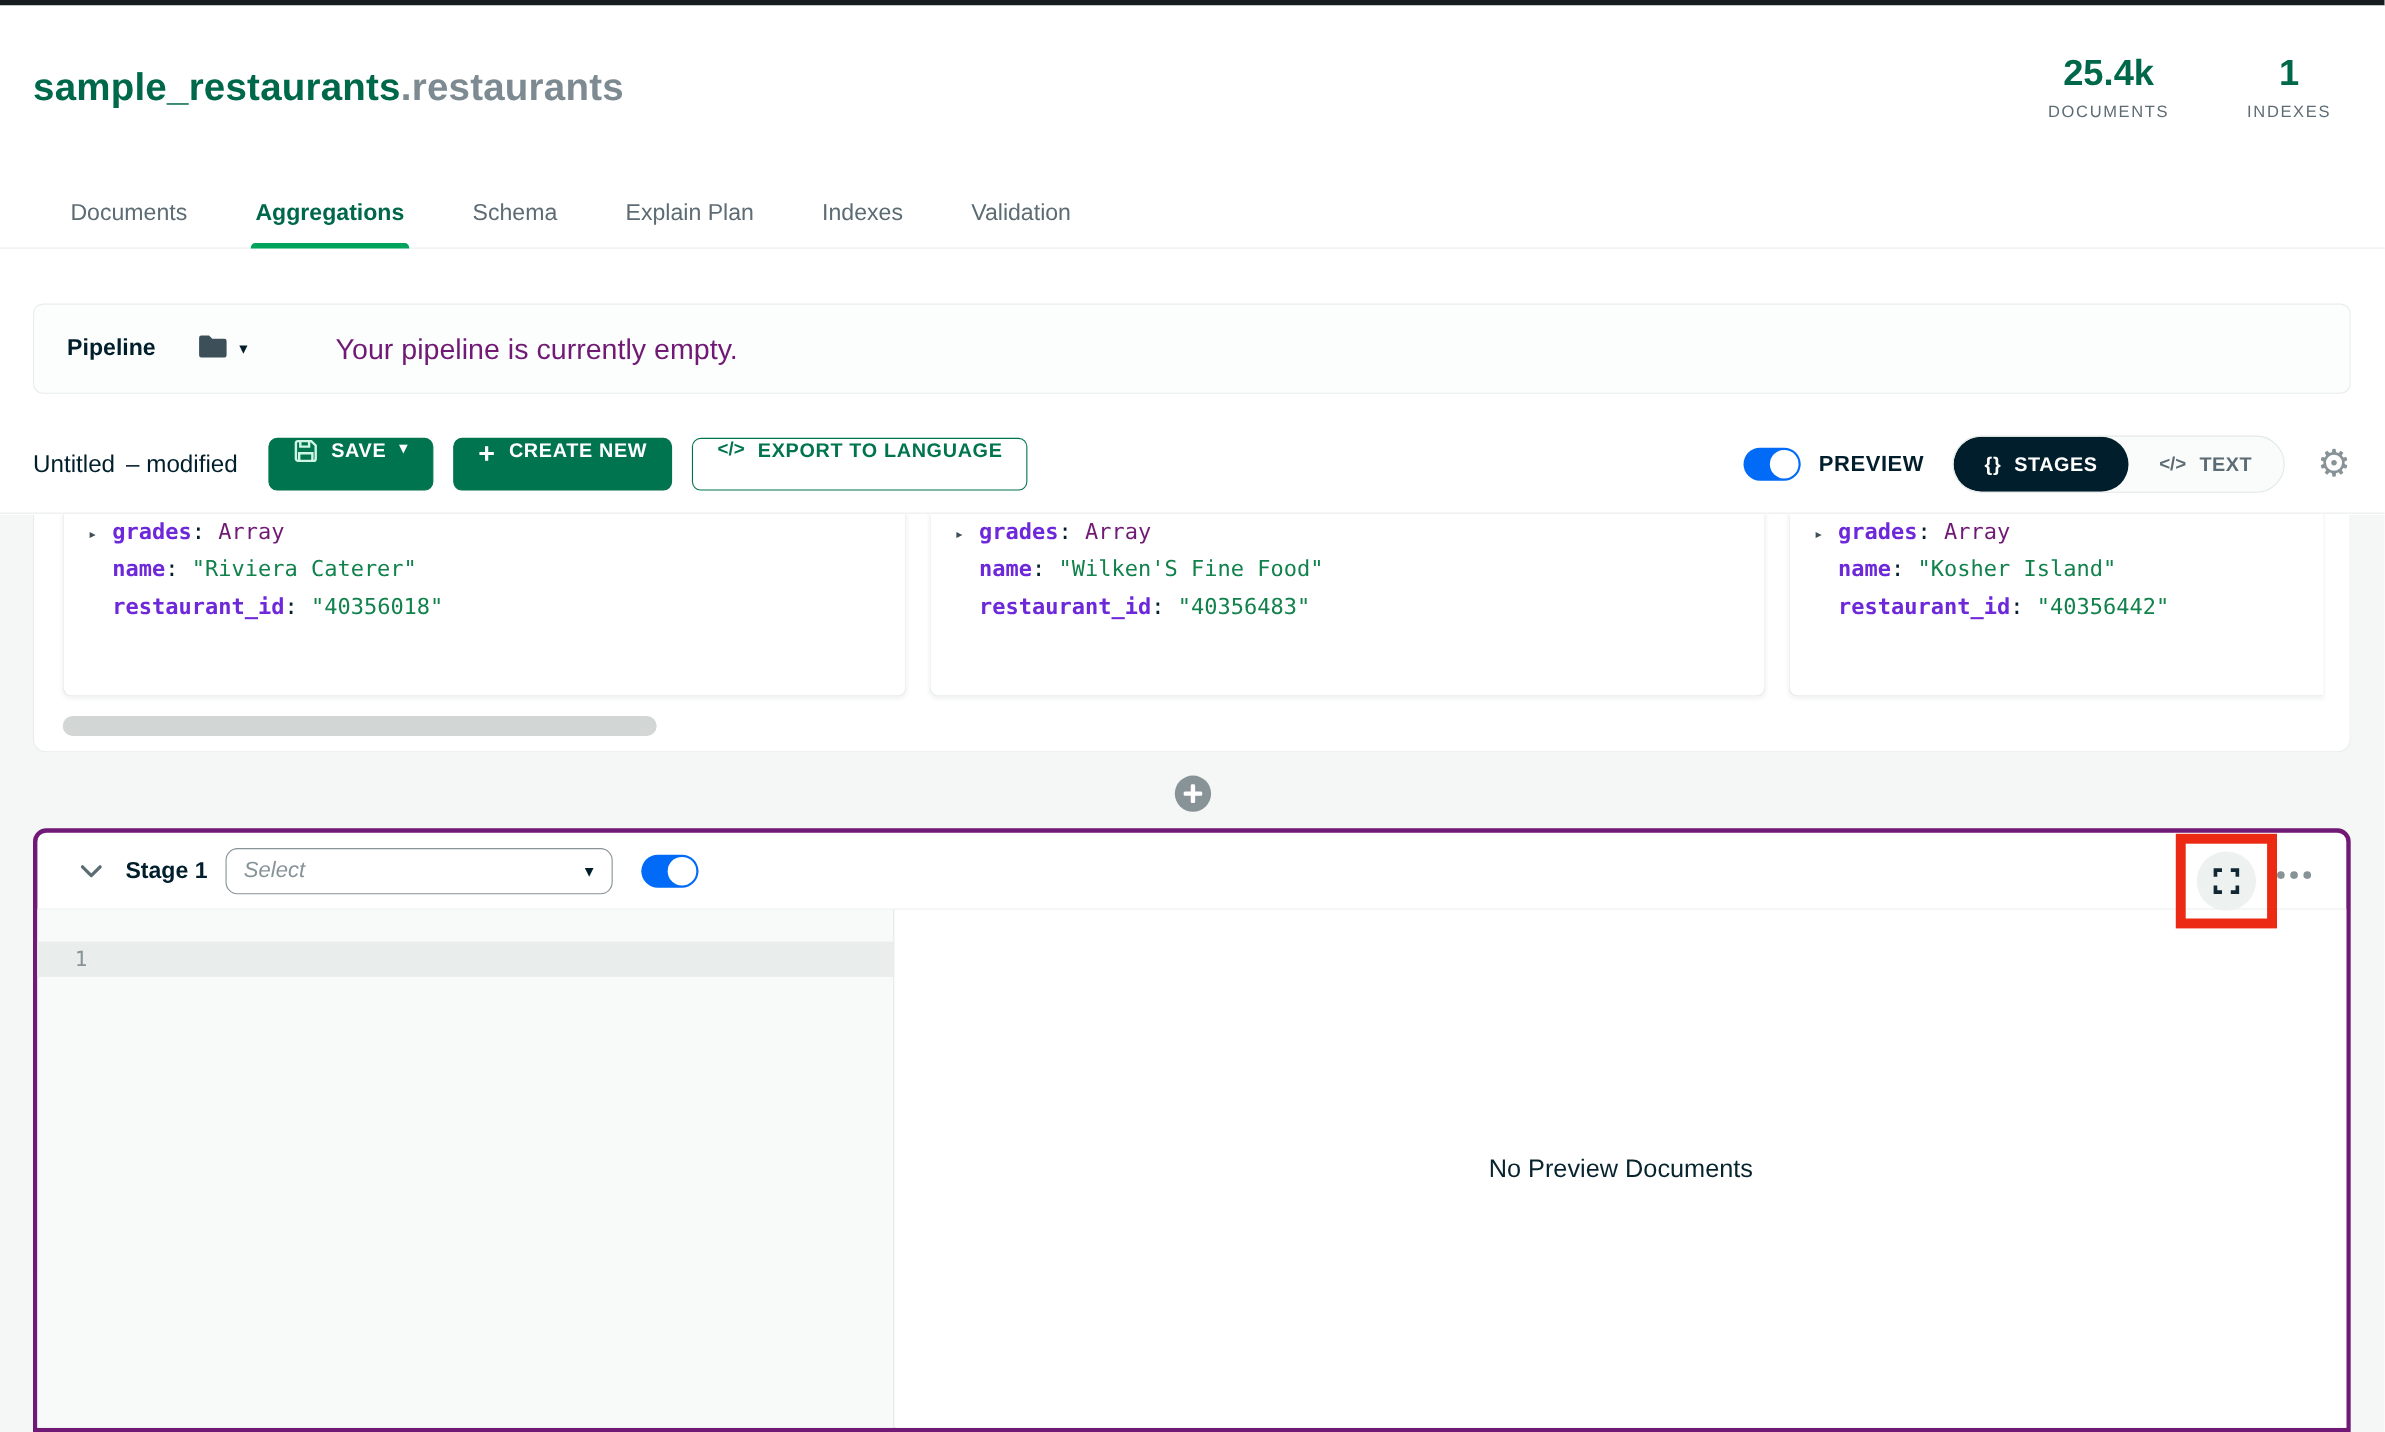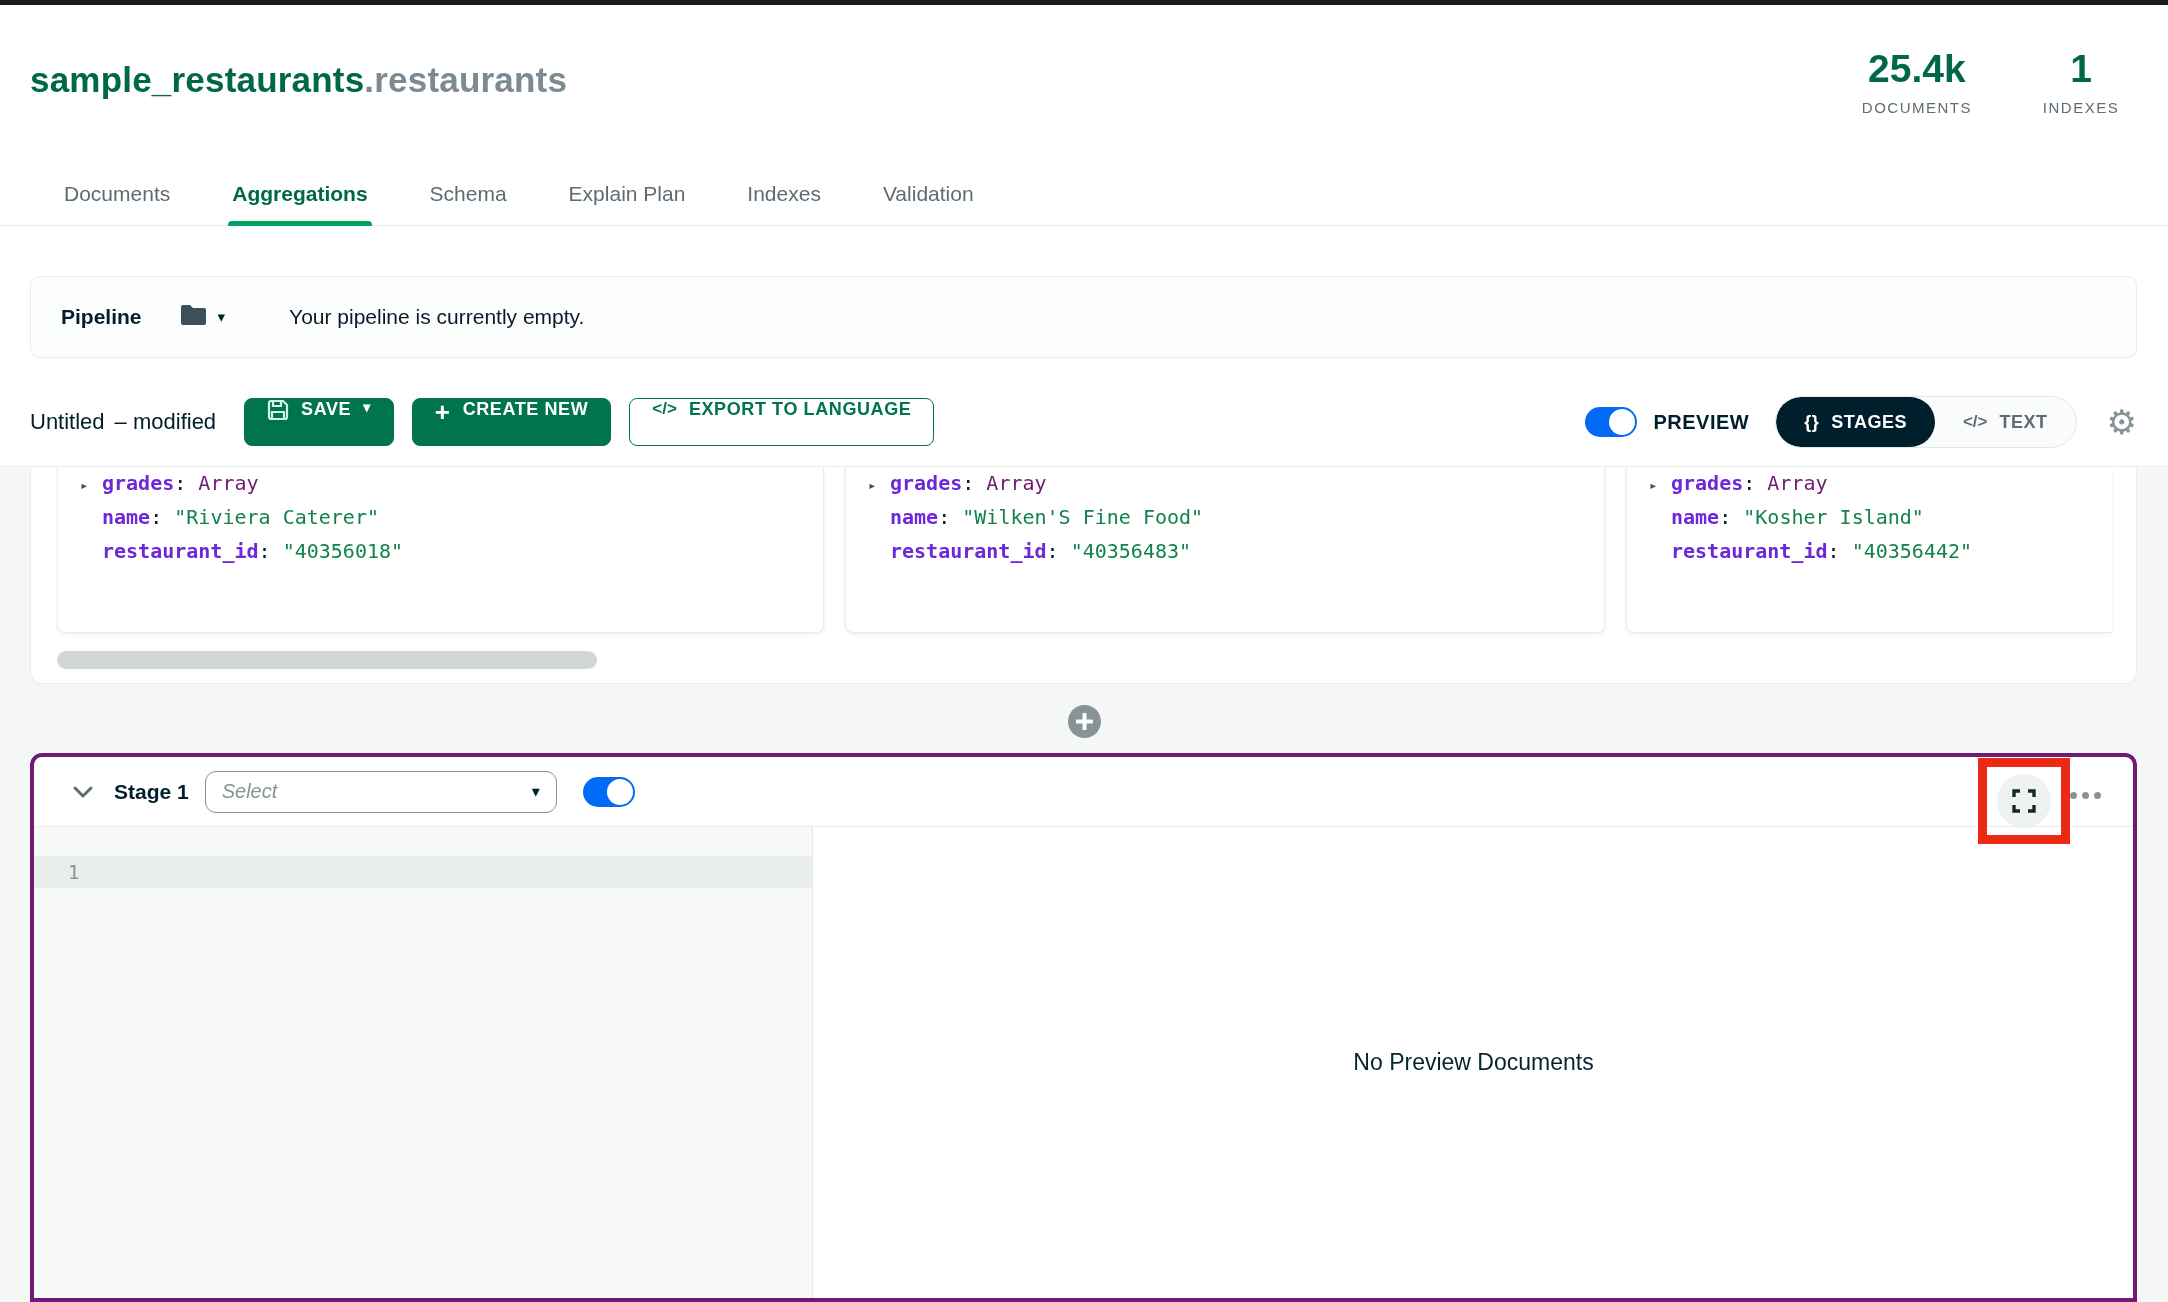--- a/index.html
+++ b/index.html
@@ -13,42 +13,42 @@
   
   .app-header {
     position:absolute; top:5px; left:0; width:100%; height:462px;
     background:#fff; border-bottom:1px solid #E8EDEB; z-index:5;
   }
   .collection-title { position:absolute; left:30px; top:55px; font-size:35px; font-weight:600; letter-spacing:.2px; }
   .title-db { color:#00684A; }
   .title-coll { color:#7D8A91; }
   .header-stats { position:absolute; right:42px; top:42px; display:flex; gap:64px; }
   .stat { display:flex; flex-direction:column; align-items:center; min-width:90px; }
-  .stat-value { font-size:39px; font-weight:700; color:#00684A; }
+  .stat-value { font-size:33px; font-weight:700; color:#00684A; }
   .stat-label { margin-top:8px; font-size:15px; color:#5D6C74; letter-spacing:1.5px; }
 
   .tabs-border { position:absolute; top:220px; left:0; width:100%; height:1px; background:#E8EDEB; }
   .tabs { position:absolute; left:64px; top:156px; height:65px; display:flex; gap:62px; }
   .tab { position:relative; display:flex; align-items:center; height:100%; font-size:21px; color:#5D6C74; cursor:pointer; }
   .tab.active { color:#00684A; font-weight:700; }
   .tab.active::after {
     content:""; position:absolute; left:-4px; right:-4px; bottom:0; height:5px;
     background:#00A35C; border-radius:4px 4px 0 0;
   }
 
   
   .pipeline-bar {
     position:absolute; left:30px; right:31px; top:271px; height:82px;
     background:#FCFDFD; border:1px solid #E8EDEB; border-radius:9px;
     display:flex; align-items:center; padding:0 30px;
   }
   .pipeline-label { font-size:21px; font-weight:700; }
   .folder-wrap { display:flex; align-items:center; margin-left:38px; cursor:pointer; }
   .caret { font-size:15px; color:#001E2B; margin-left:10px; }
-  .pipeline-empty { margin-left:64px; font-size:21px; color:#0f172a; }
+  .pipeline-empty { margin-left:80px; font-size:26px; color:#701a75; }
   .pipeline-actions { margin-left:auto; display:flex; align-items:center; gap:20px; }
   .btn {
     height:54px; border-radius:8px; display:inline-flex; align-items:center; justify-content:center;
     font-size:20px; font-weight:500; padding:0 28px; cursor:pointer; white-space:nowrap;
   }
   .btn-secondary { background:#fff; border:1px solid #889397; color:#001E2B; }
   .btn-run { background:#00744E; border:1px solid #00744E; color:#fff; padding:0 30px; }
   .more-options { display:flex; align-items:center; gap:10px; color:#016BF8; font-size:21px; margin-left:14px; cursor:pointer; }
   .more-arrow { font-size:14px; }
 

